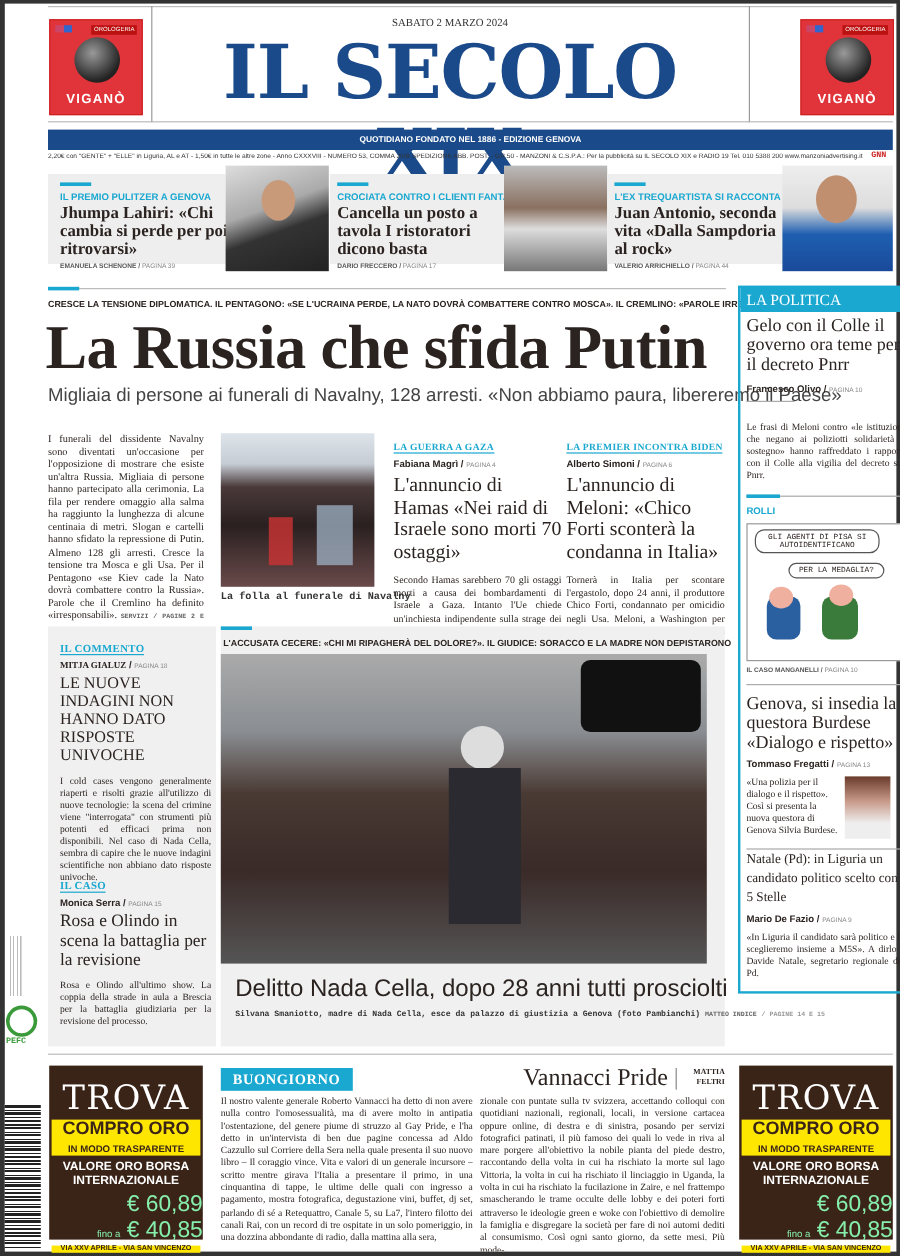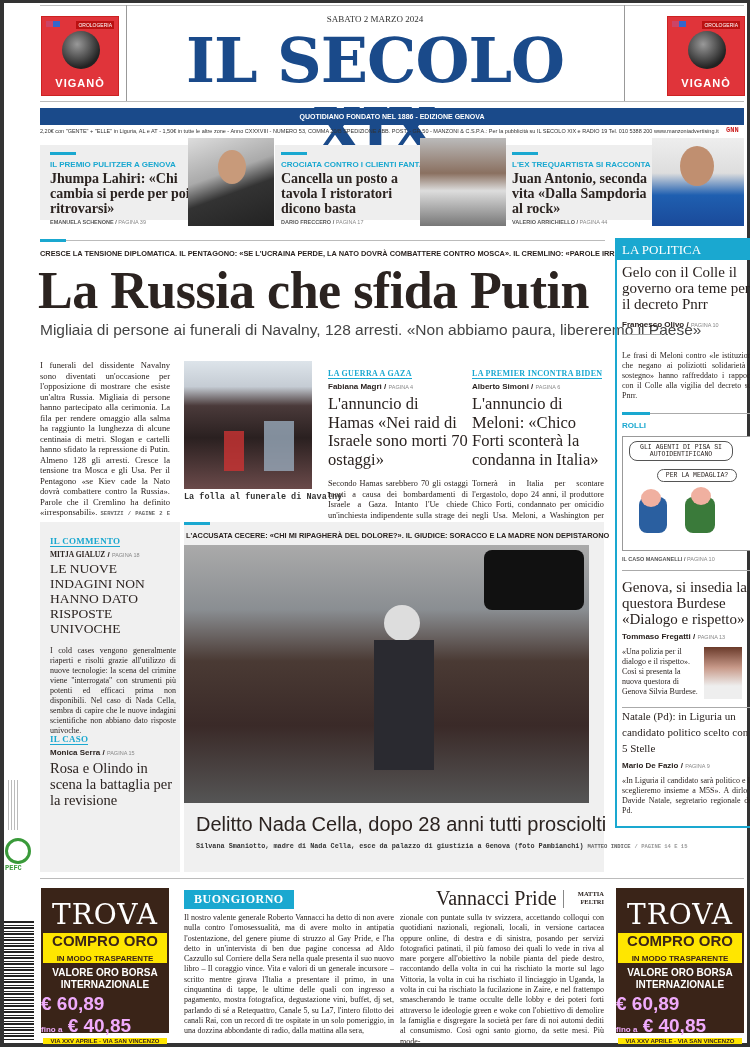--- a/index.html
+++ b/index.html
@@ -36,21 +36,21 @@
 .author{font-size:8px;font-weight:bold;font-family:"Liberation Sans",sans-serif}
 .author span{font-weight:normal;color:#888;font-size:5.5px}
 .h-light{font-size:17px;line-height:18.5px;color:#2b2320}
 .sidebox{left:615px;top:238px;width:146px;height:590px;border:2px solid #1aa8d0}
 .sidehead{background:#1aa8d0;color:#fff;font-size:13px;padding:2px 5px;height:20px}
 .grey{background:#f0f0f0}
 .trova{background:#3a2418;width:128px;height:145px}
 .trova .t{color:#fff;font-size:28px;text-align:center;font-family:"DejaVu Serif",serif;margin-top:10px;letter-spacing:1px}
 .trova .y{background:#ffe600;margin:2px 2px;text-align:center;font-family:"Liberation Sans",sans-serif;font-weight:bold}
 .trova .w{color:#fff;text-align:center;font-family:"Liberation Sans",sans-serif;font-weight:bold;font-size:10px;line-height:12px}
-.trova .p{color:#f0abfc;font-family:"Liberation Sans",sans-serif;font-weight:bold;text-align:left}
+.trova .p{color:#86efac;font-family:"Liberation Sans",sans-serif;font-weight:normal;text-align:right}
 .buon{background:#1aa8d0;color:#fff;font-size:12px;font-weight:bold;padding:2px 10px;letter-spacing:0.5px}
 .cartoon{background:#fff;border:1px solid #999}
 </style>
 </head>
 <body>
 
 <div class="abs topbar"></div>
 <div class="abs leftbar"></div>
 <div class="abs rightbar"></div>
 <div class="abs botbar"></div>
@@ -167,20 +167,21 @@
 <div class="abs" style="left:50px;top:530px;width:126px">
   <div class="k2">IL COMMENTO</div>
   <div class="author" style="margin-top:2px"><span style="font-size:7.5px;font-weight:bold;color:#2b2320" class="serif">MITJA GIALUZ</span> / <span>PAGINA 18</span></div>
   <div class="h-light" style="margin-top:2px;font-size:13.5px;line-height:15px">LE NUOVE INDAGINI NON HANNO DATO RISPOSTE UNIVOCHE</div>
   <div class="body" style="margin-top:10px;font-size:8px;line-height:10px">I cold cases vengono generalmente riaperti e risolti grazie all'utilizzo di nuove tecnologie: la scena del crimine viene "interrogata" con strumenti più potenti ed efficaci prima non disponibili. Nel caso di Nada Cella, sembra di capire che le nuove indagini scientifiche non abbiano dato risposte univoche.</div>
 </div>
 <div class="abs" style="left:50px;top:728px;width:126px">
   <div class="k2">IL CASO</div>
   <div class="author" style="margin-top:2px"><span style="font-size:8px;font-weight:bold;color:#2b2320">Monica Serra</span> / <span>PAGINA 15</span></div>
   <div class="h-light" style="margin-top:3px;font-size:14.5px;line-height:16px">Rosa e Olindo in scena la battaglia per la revisione</div>
+  <div class="body" style="margin-top:8px;font-size:8px;line-height:10px">Rosa e Olindo all'ultimo show. La coppia della strade in aula a Brescia per la battaglia giudiziaria per la revisione del processo.</div>
 </div>
 
 <div class="abs" style="left:8px;top:780px;width:10px;height:50px;background:repeating-linear-gradient(90deg,#bbb 0 1px,transparent 1px 3px)"></div>
 <div class="abs" style="left:5px;top:838px;width:26px;height:26px;border-radius:50%;border:3px solid #3a9a3a"></div>
 <div class="abs sans" style="left:5px;top:864px;font-size:7px;font-weight:bold;color:#3a9a3a">PEFC</div>
 
 <div class="abs" style="left:184px;top:522px;width:420px;height:350px;background:#f0f0f0"></div>
 <div class="abs tealbar" style="left:184px;top:522px"></div>
 <div class="abs overline" style="left:186px;top:531px;font-size:7.4px">L'ACCUSATA CECERE: «CHI MI RIPAGHERÀ DEL DOLORE?». IL GIUDICE: SORACCO E LA MADRE NON DEPISTARONO</div>
 <div class="abs photo" style="left:184px;top:545px;width:405px;height:258px;background:linear-gradient(180deg,#aaa 0%,#8a8e92 25%,#4a3a34 45%,#3a2a28 70%,#555 100%)">

